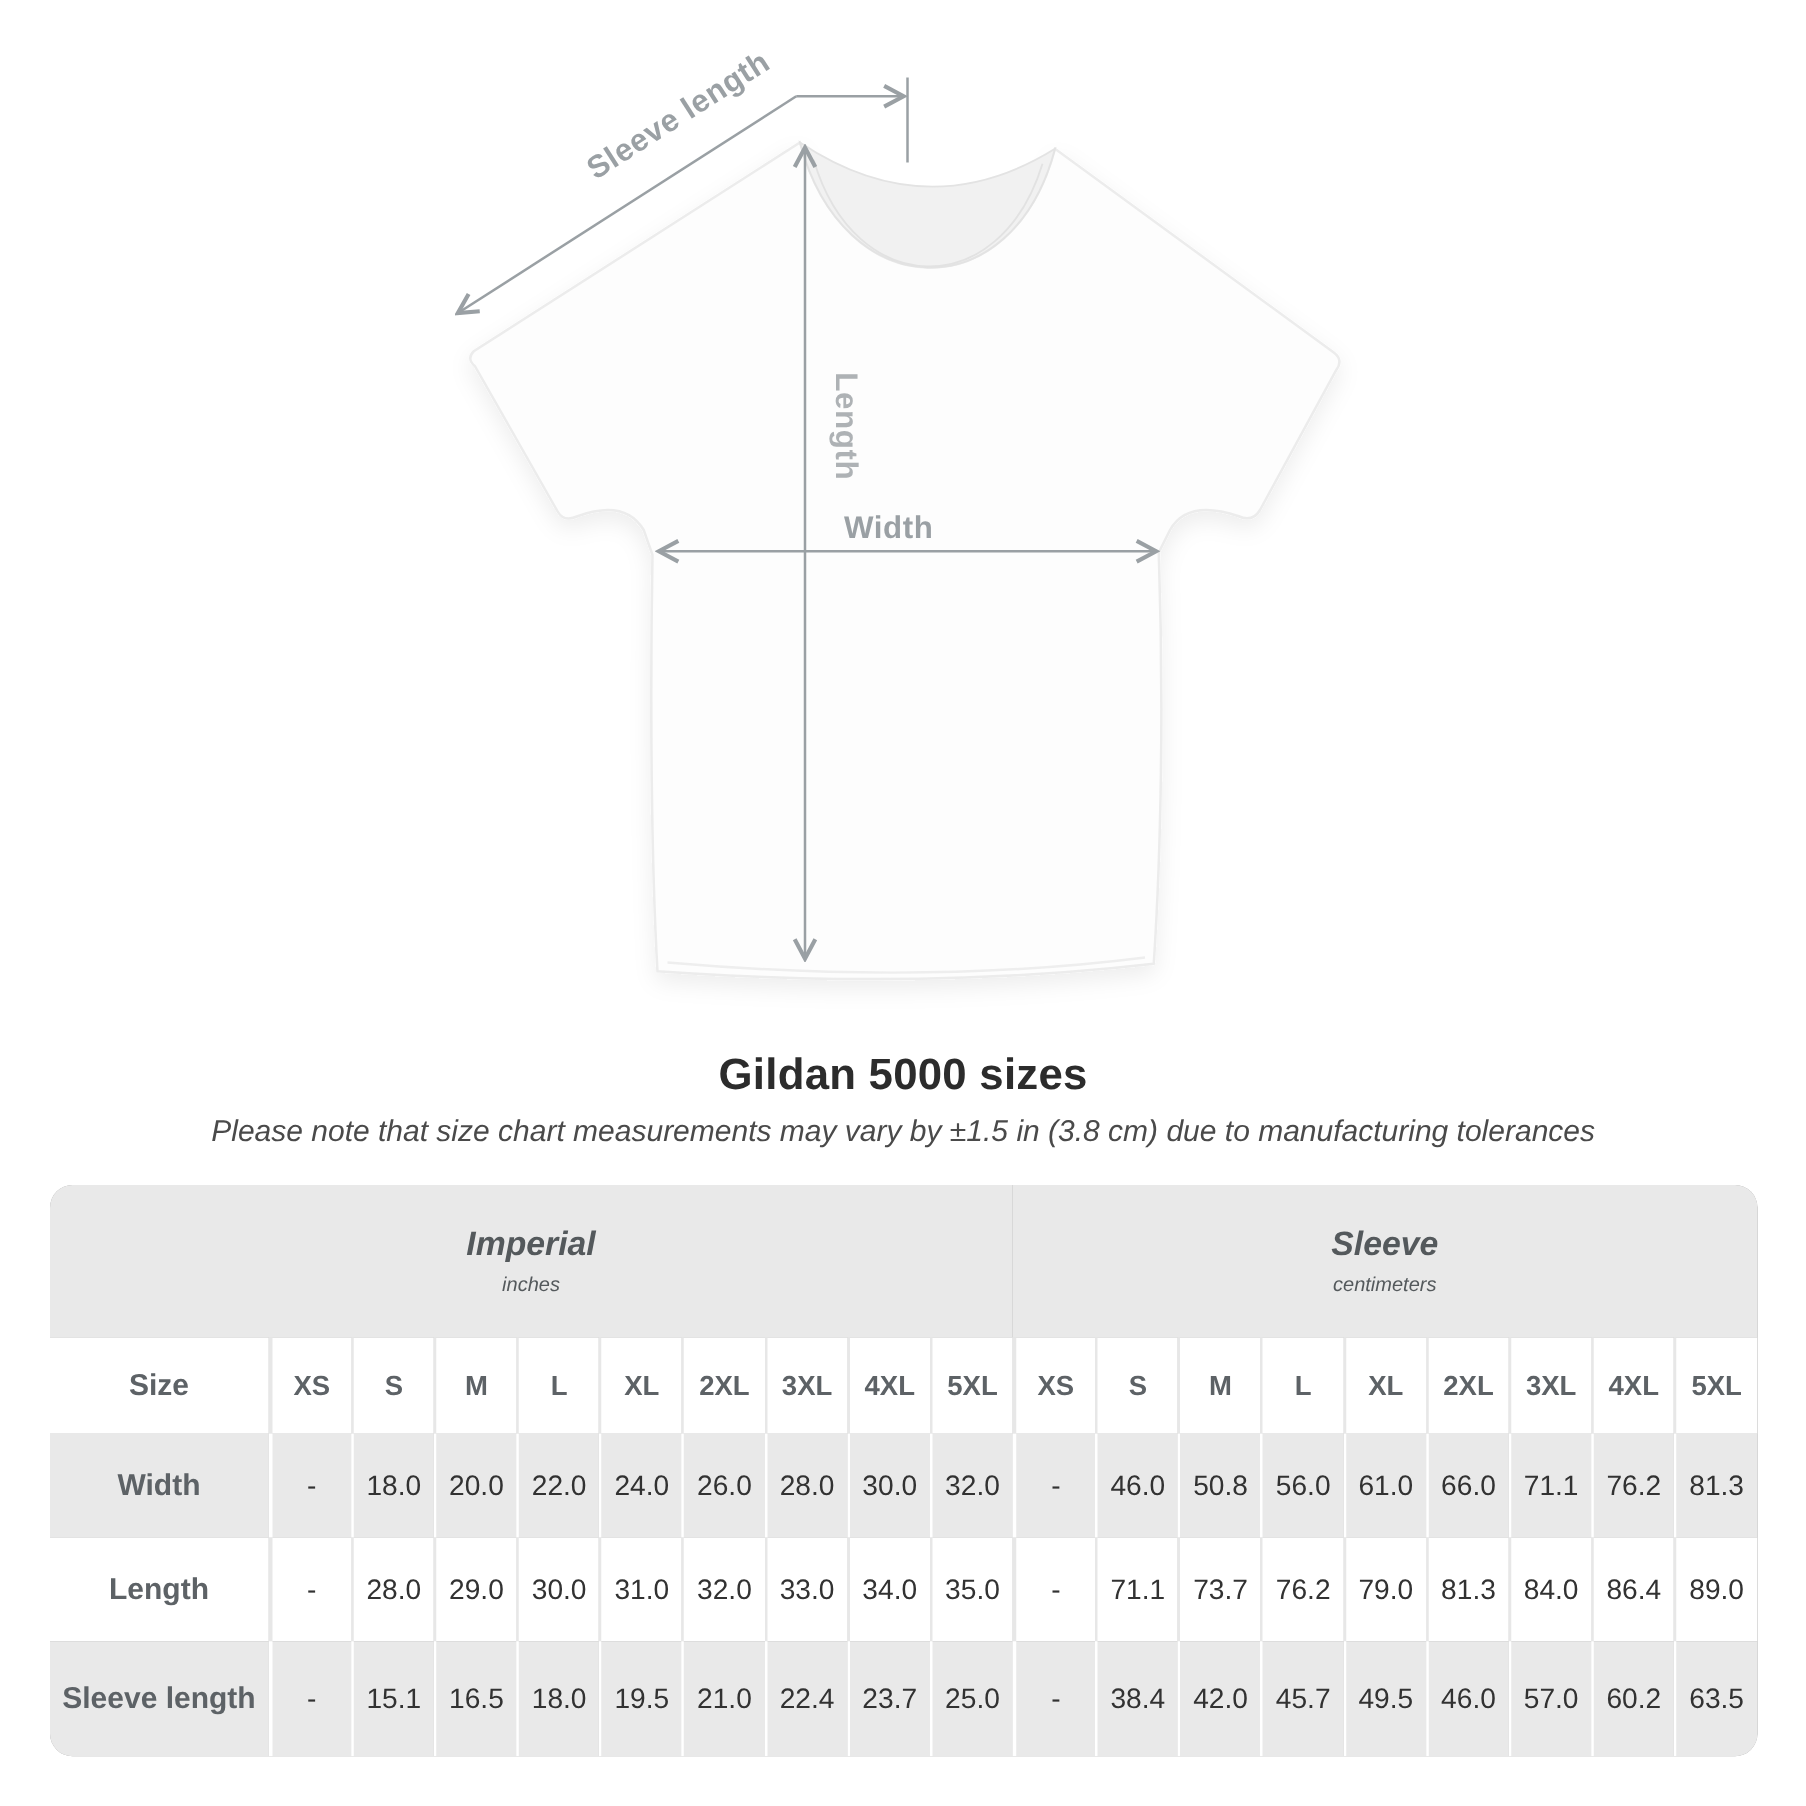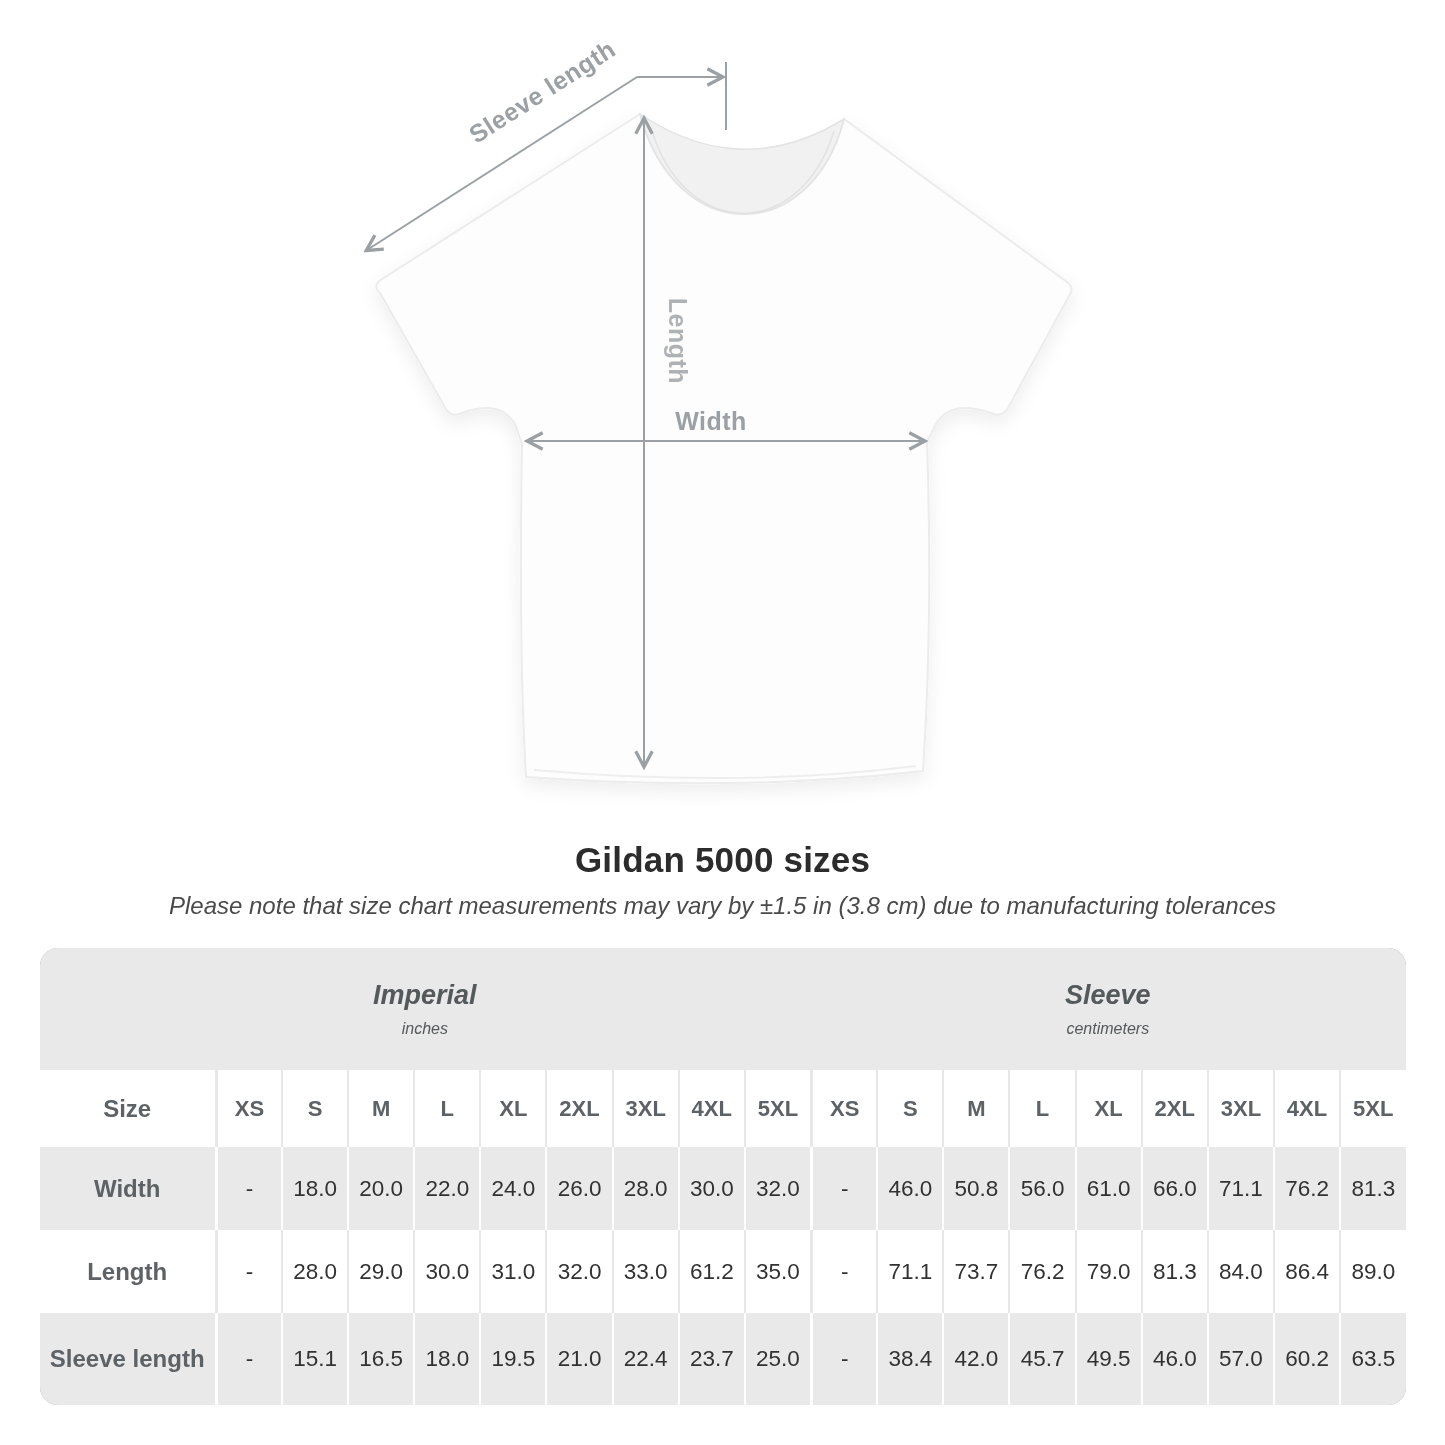--- a/index.html
+++ b/index.html
@@ -182,21 +182,21 @@
 
     <tr class="row-white row-1">
       <td class="rowlab">Length</td>
       <td class="v c cthick">-</td>
       <td class="v c">28.0</td>
       <td class="v c">29.0</td>
       <td class="v c">30.0</td>
       <td class="v c">31.0</td>
       <td class="v c">32.0</td>
       <td class="v c">33.0</td>
-      <td class="v c">61.2</td>
+      <td class="v c">34.0</td>
       <td class="v c">35.0</td>
       <td class="v c cthick">-</td>
       <td class="v c">71.1</td>
       <td class="v c">73.7</td>
       <td class="v c">76.2</td>
       <td class="v c">79.0</td>
       <td class="v c">81.3</td>
       <td class="v c">84.0</td>
       <td class="v c">86.4</td>
       <td class="v c">89.0</td>

